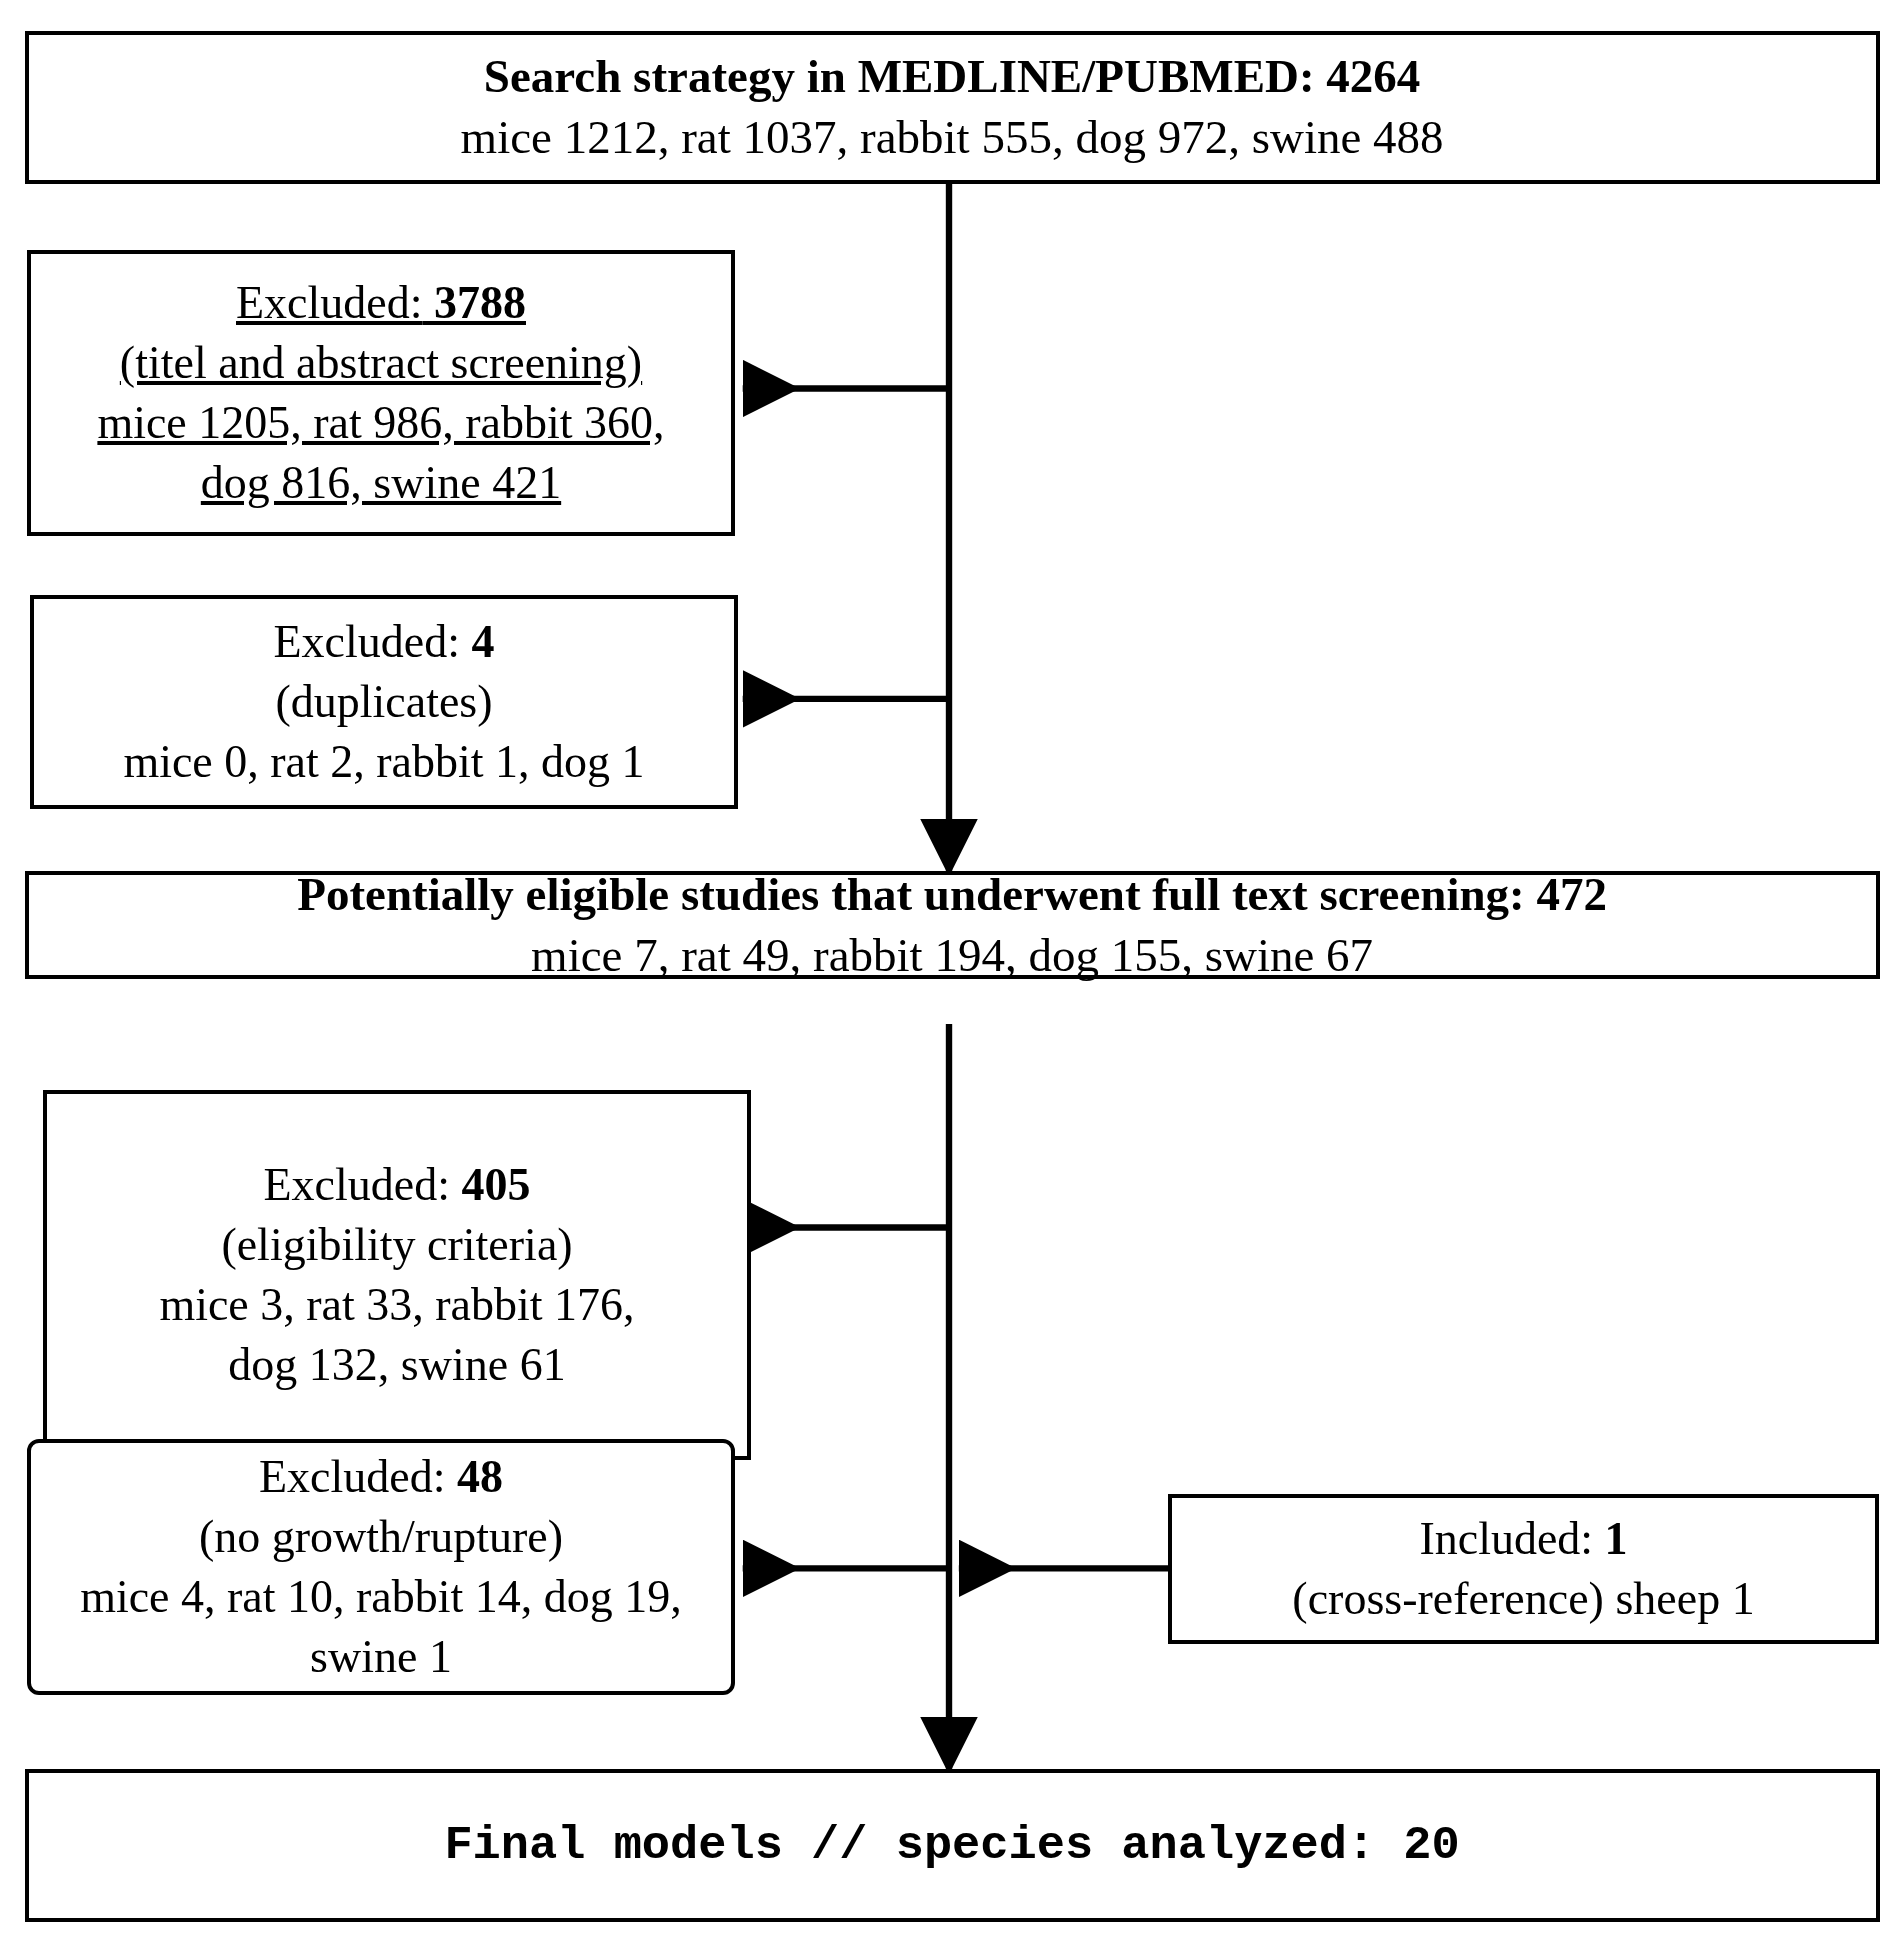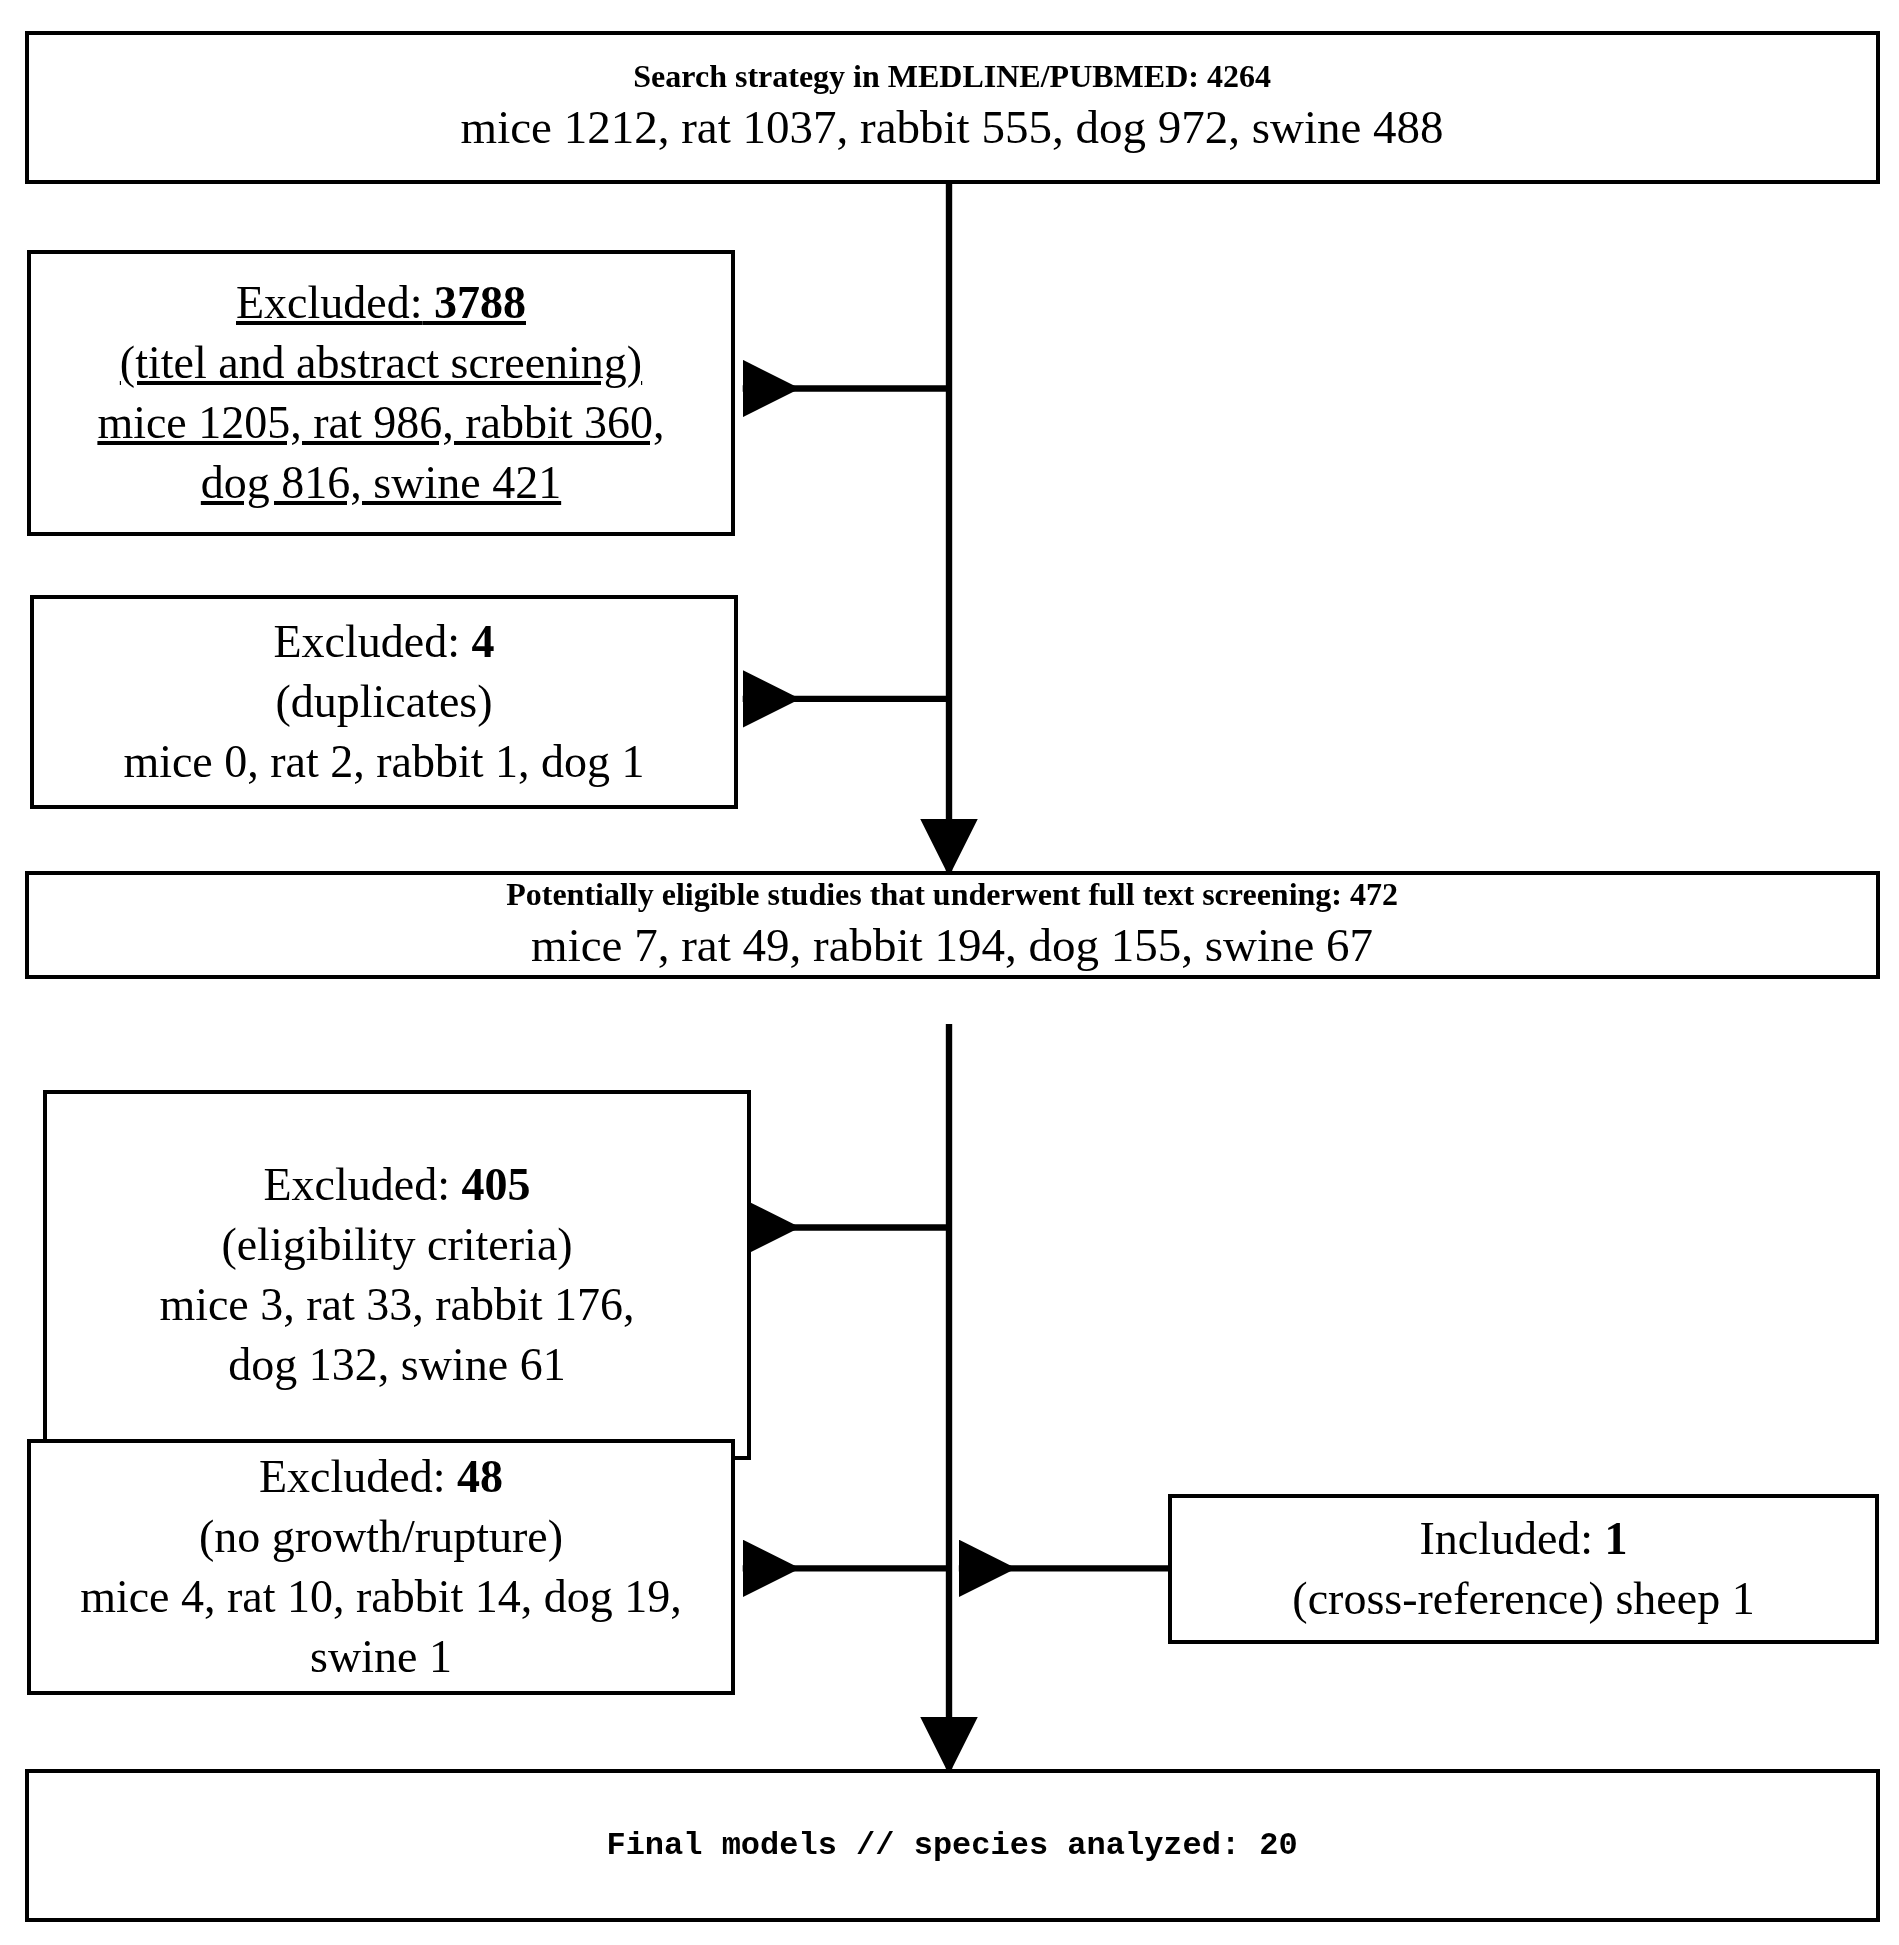--- a/index.html
+++ b/index.html
@@ -33,32 +33,32 @@
     align-items: center;
     justify-content: center;
     text-align: center;
     line-height: 1.30;
   }
   .node .ln {
     display: block;
     white-space: nowrap;
   }
   
-  .t-head    { font-size: 32px; font-weight: 700; }
+  .t-head    { font-size: 47px; font-weight: 700; }
   .t-sub     { font-size: 47px; font-weight: 400; }
   .t-body    { font-size: 46px; font-weight: 400; }
   .b { font-weight: 700; }
 
   
   #node-search      { left: 24.6px;   top: 30.5px;   width: 1855px; height: 153px; }
   #node-excl-title  { left: 27px;   top: 250px;  width: 708px; height: 286px; text-decoration: underline; }
   #node-excl-dup    { left: 30px;   top: 595px; width: 708px; height: 214px; }
   #node-eligible    { left: 24.6px;   top: 871px; width: 1855px; height: 108px; }
   #node-excl-crit   { left: 43px;   top: 1090px; width: 708px; height: 370px; }
-  #node-excl-growth { left: 27px;   top: 1439px; width: 708px; height: 256px; }
+  #node-excl-growth { left: 27px;   top: 1439px; width: 708px; height: 256px; border-radius: 12px; }
   #node-included    { left: 1168px; top: 1494px; width: 711px; height: 150px; }
   #node-final       { left: 24.6px;   top: 1769px; width: 1855px; height: 153px; font-family: Liberation Mono, monospace; }
 </style>
 </head>
 <body>
 
 <div id="page">
 
   <svg class="flow-svg" viewBox="0 0 3866 3960">
     <defs>

